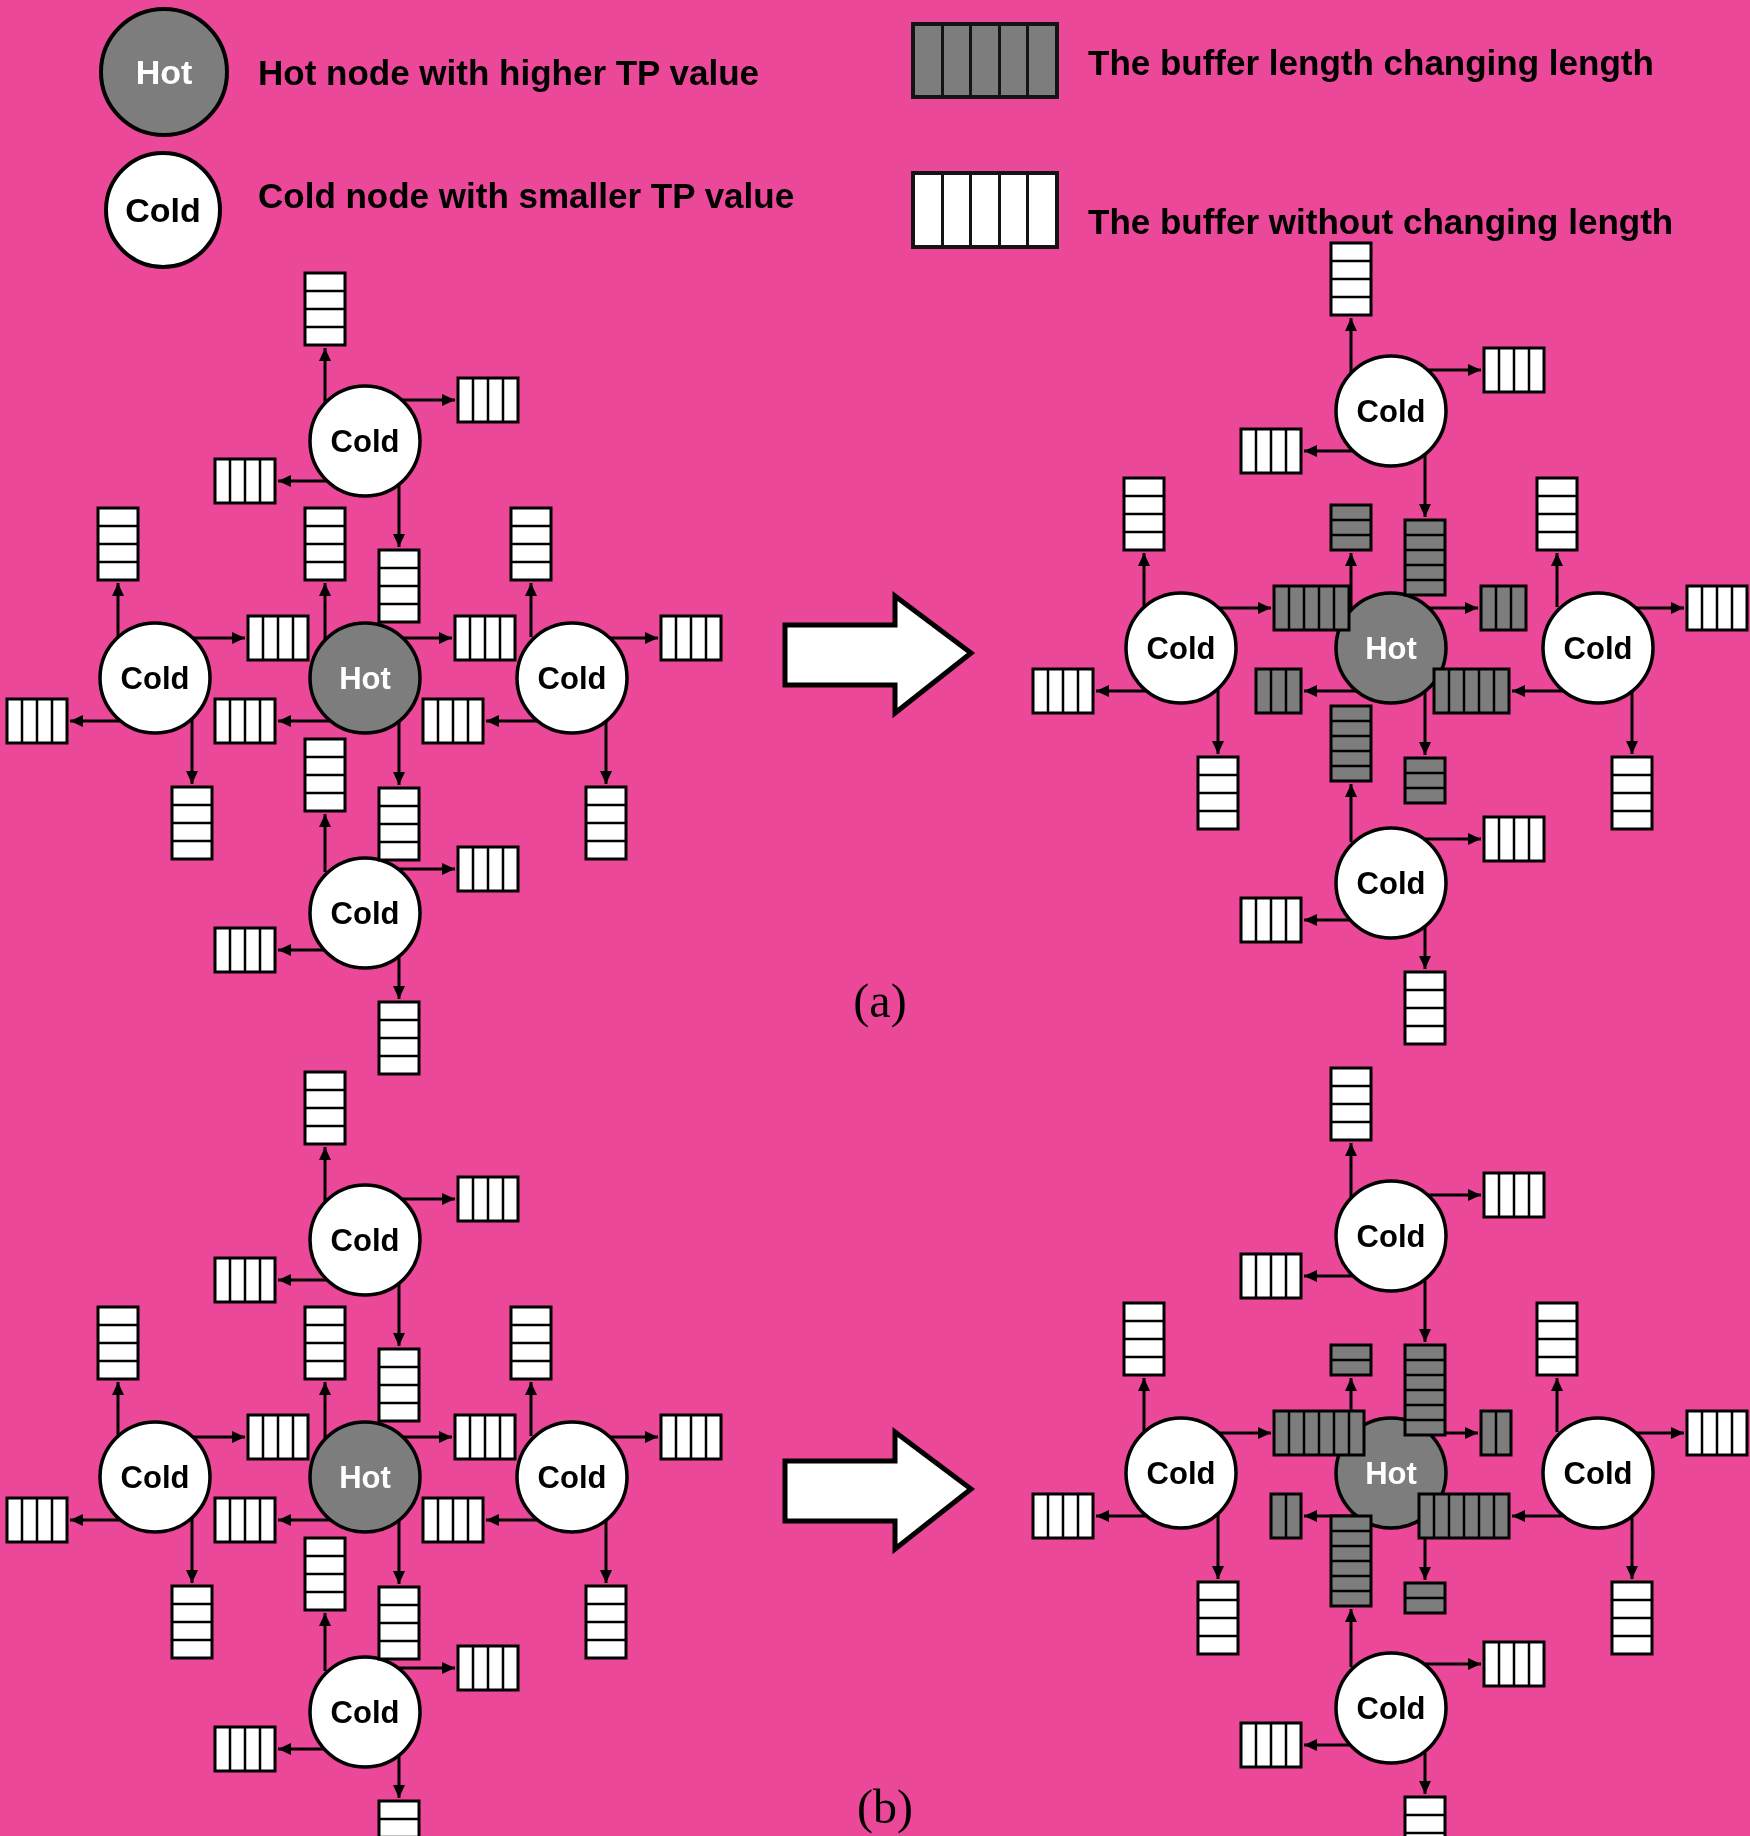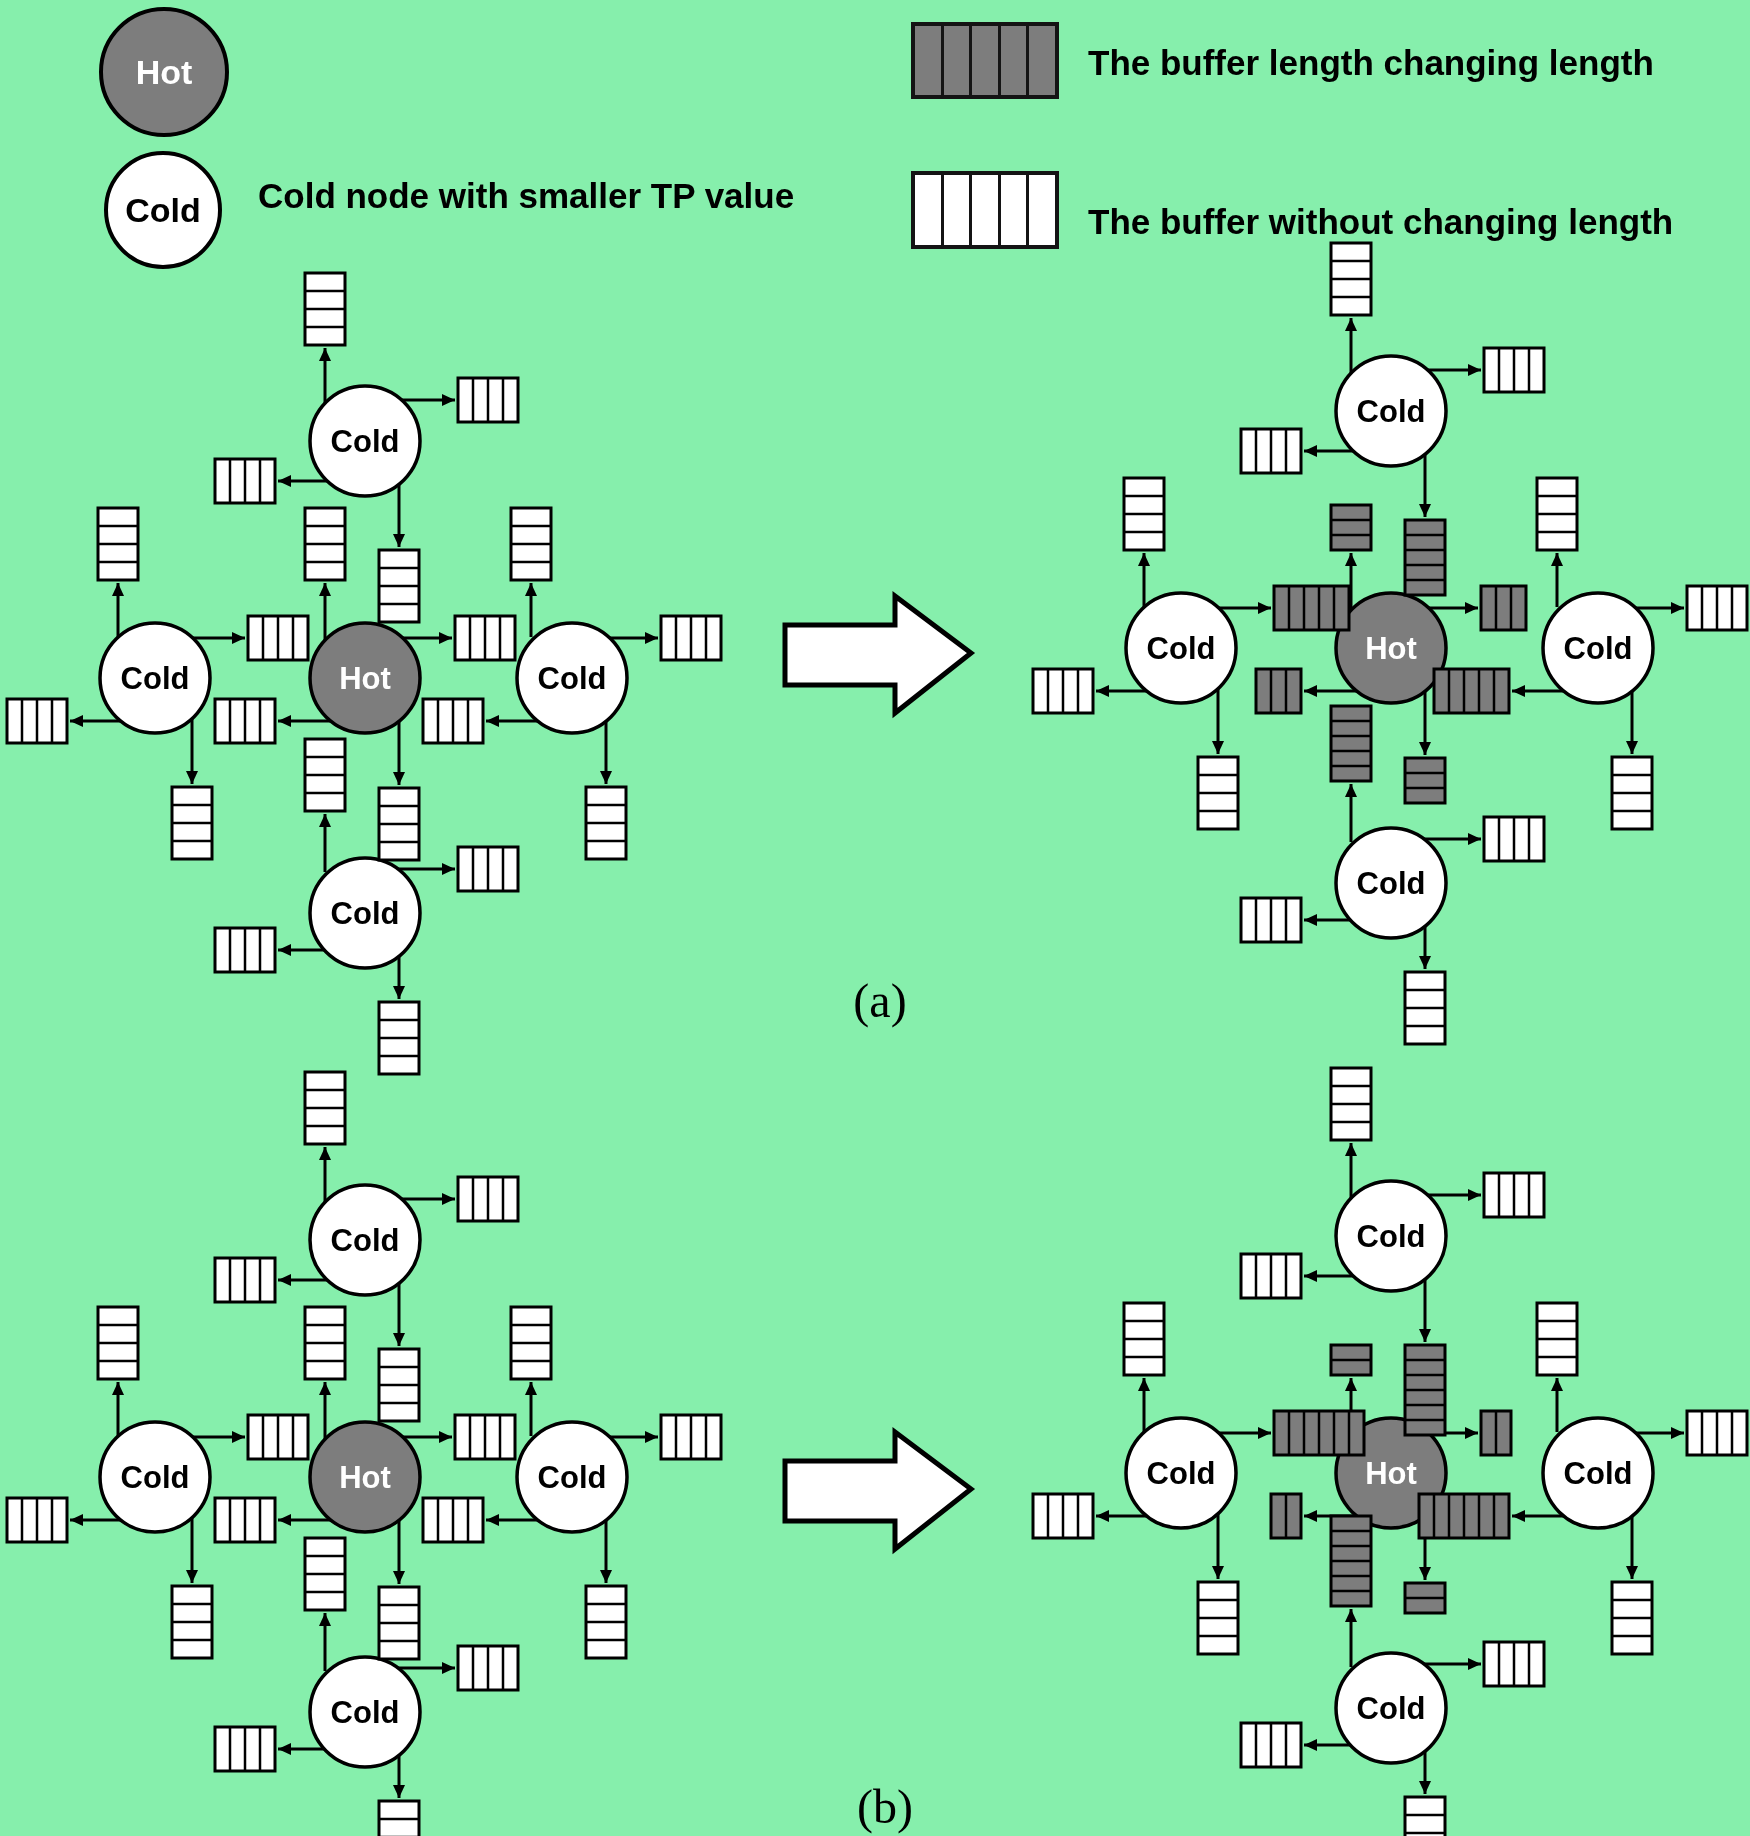--- a/index.html
+++ b/index.html
@@ -1,17 +1,17 @@
 <!DOCTYPE html>
 <html><head>
 <meta charset="utf-8">
 <style>
   html,body{margin:0;padding:0;background:#ffffff;}
   .canvas{
-    position:relative;width:1750px;height:1836px;background:#86efac;
+    position:relative;width:1750px;height:1836px;background:#ec4899;
     overflow:hidden;font-family:"Liberation Sans",sans-serif;color:#000;
   }
   .legend-circle{
     position:absolute;border:4px solid #000;border-radius:50%;
     display:flex;align-items:center;justify-content:center;
     font-weight:bold;font-size:34px;box-sizing:border-box;
   }
   .legend-circle.hot{background:#7d7d7d;color:#ffffff;}
   .legend-circle.cold{background:#ffffff;color:#000000;}
   .legend-text{
@@ -32,20 +32,21 @@
   svg.diagram,svg.big-arrow{position:absolute;overflow:visible;}
 </style>
 </head>
 <body>
 
 <div class="canvas">
 
   <div class="legend-circle hot" style="left:99px;top:7px;width:130px;height:130px;">
     <span>Hot</span>
   </div>
+  <div class="legend-text" style="left:258px;top:73px;">Hot node with higher TP value</div>
 
   <div class="legend-circle cold" style="left:104px;top:151px;width:118px;height:118px;">
     <span>Cold</span>
   </div>
   <div class="legend-text" style="left:258px;top:196px;">Cold node with smaller TP value</div>
 
   <div class="legend-buffer changed" style="left:911px;top:22px;width:148px;height:77px;">
       <div class="cell"></div>
       <div class="cell"></div>
       <div class="cell"></div>

